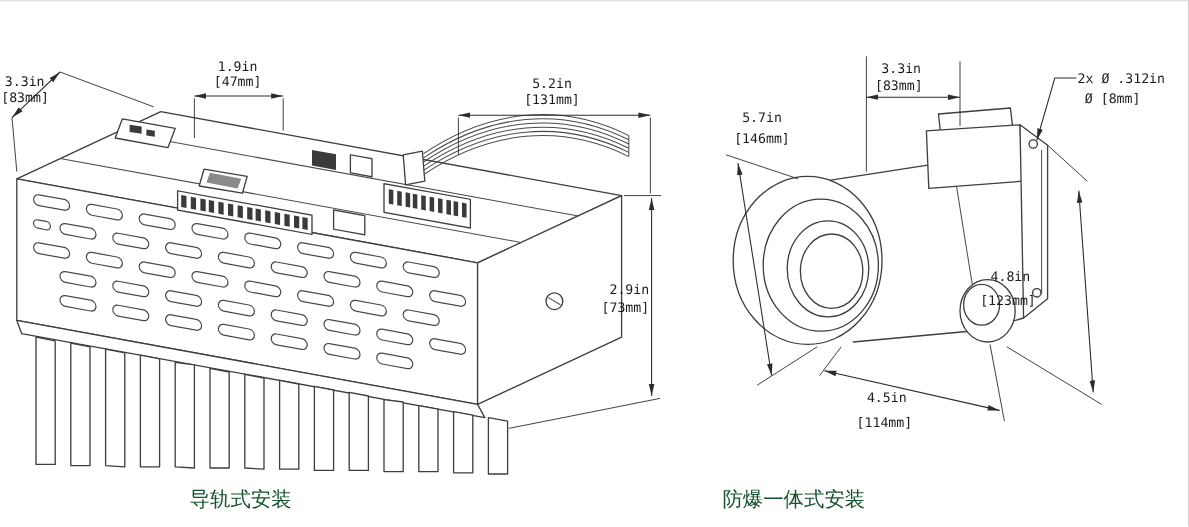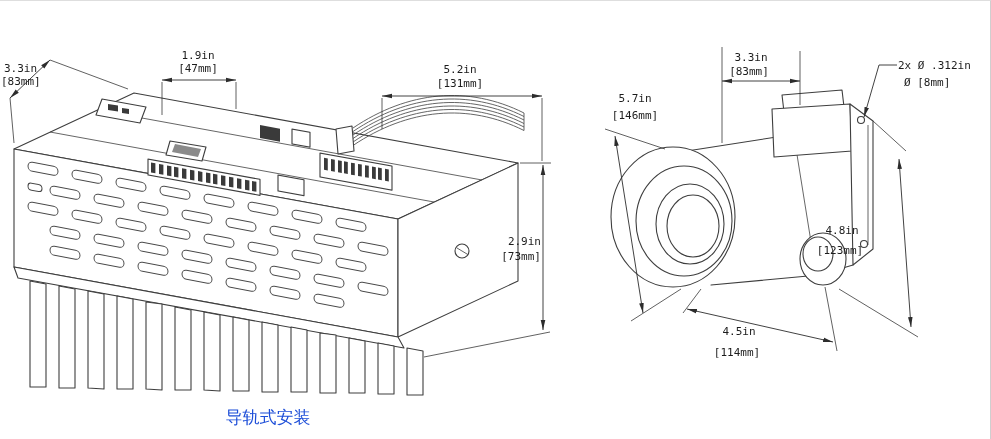--- a/index.html
+++ b/index.html
@@ -12,21 +12,21 @@
   #svgR{left:561px;}
   .ln{fill:none;stroke:#3e3e3e;stroke-width:1.1;stroke-linejoin:round;stroke-linecap:round;}
   .face{fill:#ffffff;stroke:#3e3e3e;stroke-width:1.1;stroke-linejoin:round;}
   .thin{fill:none;stroke:#4a4a4a;stroke-width:0.85;stroke-linejoin:round;}
   .slot{fill:#ffffff;stroke:#474747;stroke-width:1;}
   .dark{fill:#3a3a3a;stroke:none;}
   .dim{fill:none;stroke:#2c2c2c;stroke-width:0.9;}
   .ext{fill:none;stroke:#2c2c2c;stroke-width:0.75;}
   text.dimtxt{font-family:"DejaVu Sans Mono","Liberation Mono",monospace;font-size:11px;fill:#1c1c1c;}
   .caption{position:absolute;top:401px;width:220px;height:30px;line-height:30px;
-           text-align:center;font-size:17px;color:#1d4ed8;
+           text-align:left;font-size:17px;color:#14532d;
            font-family:"DejaVu Sans","Liberation Sans",sans-serif;}
   #capL{left:158px;}
   #capR{left:602px;}
 </style>
 </head>
 <body>
 
 <div class="canvas">
 
   <svg id="svgL" width="560" height="400" viewBox="0 0 560 400">
@@ -260,14 +260,15 @@
     <g>
       <line class="ext" x1="140" y1="288" x2="122" y2="312"></line>
       <line class="ext" x1="264" y1="286" x2="276" y2="350"></line>
       <line class="dim" x1="126" y1="308" x2="272" y2="341" marker-start="url(#aR)" marker-end="url(#aR)"></line>
       <text class="dimtxt" text-anchor="middle" x="178" y="334">4.5in</text>
       <text class="dimtxt" text-anchor="middle" x="176" y="355">[114mm]</text>
     </g>
   </svg>
 
   <div class="caption" id="capL">导轨式安装</div>
+  <div class="caption" id="capR">防爆一体式安装</div>
 
 </div>
 
 </body></html>

